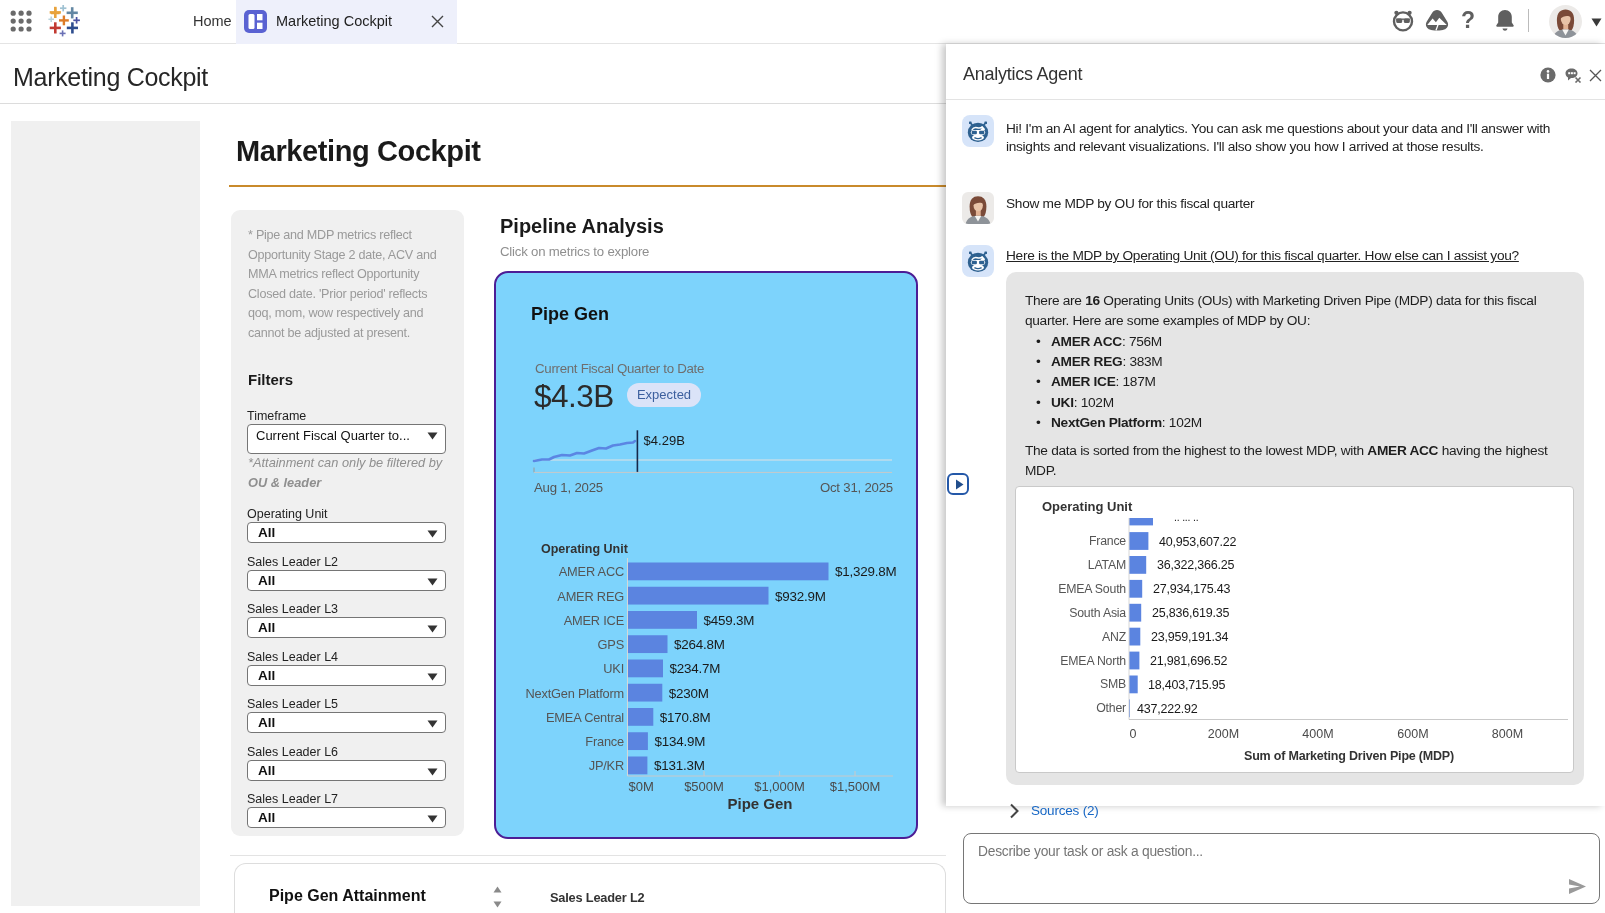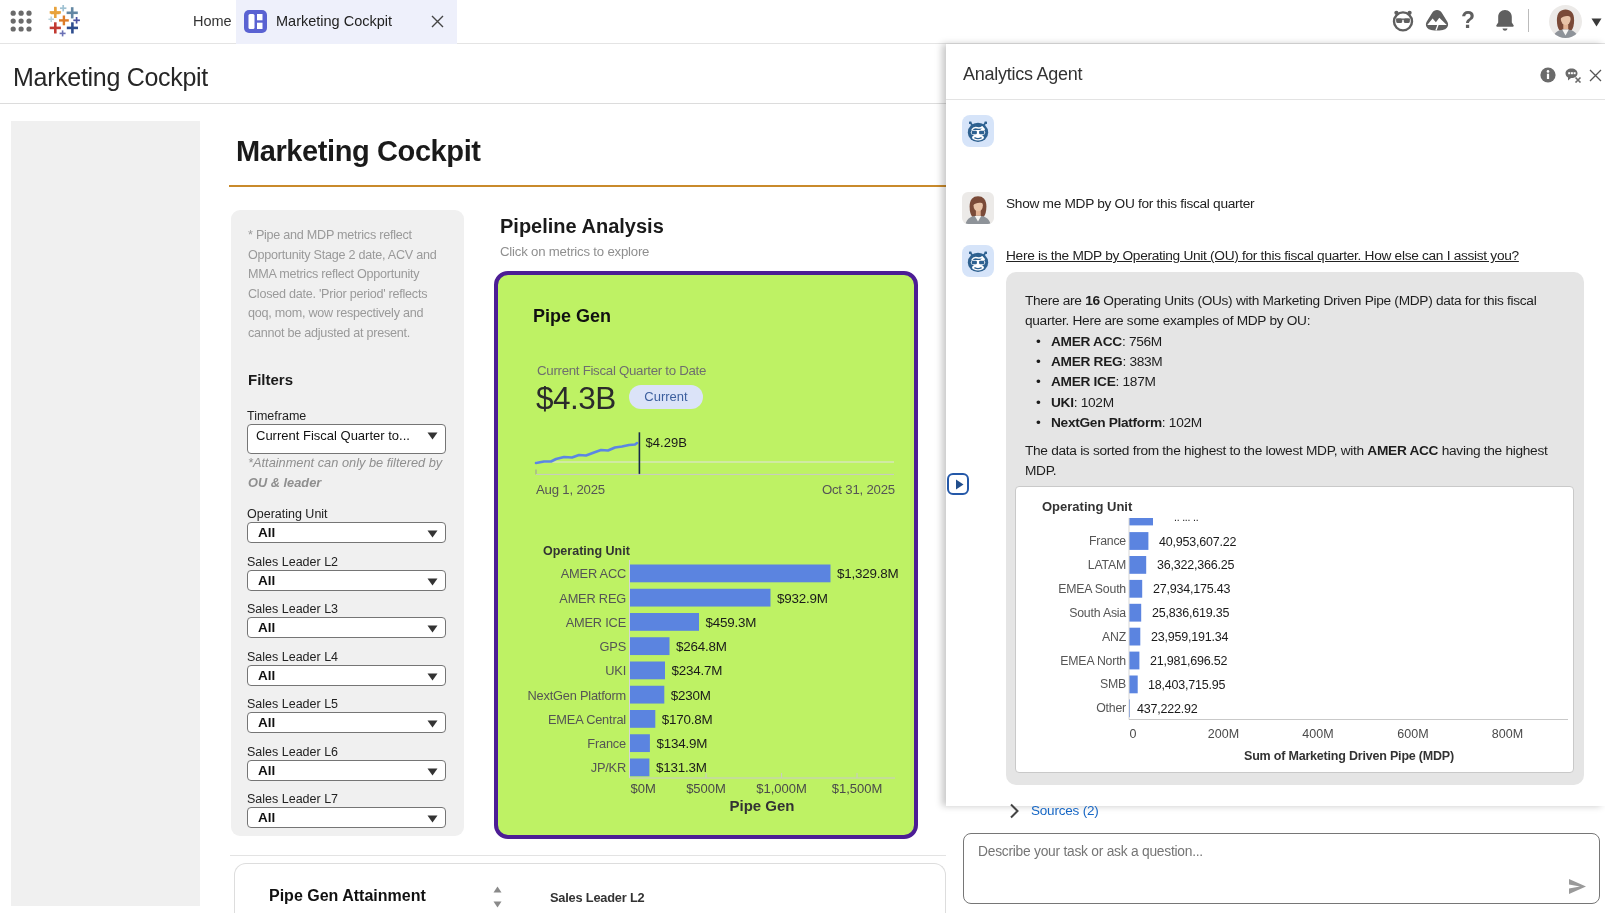--- a/index.html
+++ b/index.html
@@ -193,25 +193,25 @@
   <div class="abs" style="left:247px;top:807px;width:199px;height:21px;background:#fff;border:1px solid #757575;border-radius:4px;">
     <div class="abs" style="left:10px;top:2px;font-size:13.5px;font-weight:700;color:#111;">All</div>
     <svg class="abs" style="right:7px;top:7px" width="11" height="8" viewBox="0 0 11 8">
         <path d="M0.5 0.5 L10.5 0.5 L5.5 7.5 Z" fill="#333"></path>
       </svg>
   </div>
 
   <div class="abs" style="left:500px;top:215px;font-size:20px;font-weight:700;color:#1a1a1a;">Pipeline Analysis</div>
   <div class="abs" style="left:500px;top:244px;font-size:13.2px;letter-spacing:-0.2px;color:#8f8f8f;">Click on metrics to explore</div>
 
-  <div class="abs" style="left:494px;top:271px;width:424px;height:568px;background:#bef264;border:4px solid #4c1d95;border-radius:14px;">
+  <div class="abs" style="left:494px;top:271px;width:424px;height:568px;background:#7dd3fc;border:2px solid #4c1d95;border-radius:14px;">
     <div class="abs" style="left:35px;top:31px;font-size:18px;font-weight:700;color:#111;">Pipe Gen</div>
     <div class="abs" style="left:39px;top:88px;font-size:13.3px;letter-spacing:-0.3px;color:#6e6e6e;">Current Fiscal Quarter to Date</div>
     <div class="abs" style="left:38px;top:105px;font-size:31.5px;letter-spacing:-0.5px;color:#2b2b2b;text-align:center;">$4.3B</div>
-    <div class="abs" style="left:131px;top:110px;width:74px;height:24px;background:#dbe3f8;border-radius:12px;text-align:center;line-height:24px;font-size:13px;color:#3c5f9e;">Current</div>
+    <div class="abs" style="left:131px;top:110px;width:74px;height:24px;background:#dbe3f8;border-radius:12px;text-align:center;line-height:24px;font-size:13px;color:#3c5f9e;">Expected</div>
 
     <svg class="abs" style="left:0;top:0" width="422" height="566" viewBox="0 0 422 566">
       <line x1="38" y1="187" x2="396" y2="187" stroke="#e2e2e2" stroke-width="1"></line>
       <polyline points="38,188 46,186.5 53,186.5 58,184 66,182 74,182.5 81,180 88,180.5 96,177.5 103,175 110,175.5 117,172.5 124,171.5 131,170 137,169.5 139,168" fill="none" stroke="#5b86e3" stroke-width="2.6" stroke-linejoin="round" stroke-linecap="round"></polyline>
       <line x1="141.4" y1="157.3" x2="141.4" y2="199.4" stroke="#16284a" stroke-width="1.6"></line>
       <line x1="38" y1="194.5" x2="38" y2="199.4" stroke="#9a9a9a" stroke-width="1"></line>
       <line x1="38" y1="199.4" x2="396" y2="199.4" stroke="#c9c9c9" stroke-width="1"></line>
       <text x="147.6" y="172" font-size="13" fill="#1a1a1a">$4.29B</text>
       <text x="38" y="219" font-size="13.2" letter-spacing="-0.2" fill="#555">Aug 1, 2025</text>
       <text x="397" y="219" font-size="13.2" letter-spacing="-0.2" fill="#555" text-anchor="end">Oct 31, 2025</text>
@@ -309,20 +309,21 @@
         <rect x="22.4" y="6.4" width="2.6" height="2.6" rx="0.6" fill="#2e6190"></rect>
         <ellipse cx="16" cy="17.4" rx="10.2" ry="9.7" fill="#2e6190"></ellipse>
         <ellipse cx="16" cy="22.4" rx="5.9" ry="3.1" fill="#fff"></ellipse>
         <path d="M12.4 22.6 Q16 24.6 19.6 22.6" stroke="#2e6190" stroke-width="1.3" fill="none"></path>
         <path d="M9.8 14.9 C11.2 12.9 13.2 12.3 15.1 12.8 C17 13.3 19 13.1 20.2 11.9 L22.2 14.3 L20.2 13.7 L21 15.2 L18.7 14.4" stroke="#fff" stroke-width="1.5" fill="none" stroke-linejoin="round"></path>
         <rect x="8.8" y="15" width="14.4" height="5" rx="2.4" fill="#fff"></rect>
         <rect x="9.7" y="15.8" width="5.2" height="3.4" rx="1" fill="#2e6190"></rect>
         <rect x="17.1" y="15.8" width="5.2" height="3.4" rx="1" fill="#2e6190"></rect>
       </g>
     </svg>
+    <div class="abs" style="left:60px;top:76px;white-space:nowrap;font-size:13.7px;letter-spacing:-0.3px;line-height:18.4px;color:#222;">Hi! I'm an AI agent for analytics. You can ask me questions about your data and I'll answer with<br>insights and relevant visualizations. I'll also show you how I arrived at those results.</div>
 
     <svg class="abs" style="left:16px;top:148px" width="32" height="32" viewBox="0 0 32 32">
       <defs>
           <clipPath id="uav">
             <rect width="32" height="32" rx="6"></rect>
           </clipPath>
         </defs>
       <g clip-path="url(#uav)">
         <rect width="32" height="32" fill="#eceae8"></rect>
         <path d="M7.6 14.5 C7.6 7.5 11 4.3 16 4.3 C21 4.3 24.4 7.5 24.4 14.5 C24.4 19.5 23.4 22.8 21.8 24.8 L10.2 24.8 C8.6 22.8 7.6 19.5 7.6 14.5 Z" fill="#7a4a38"></path>

